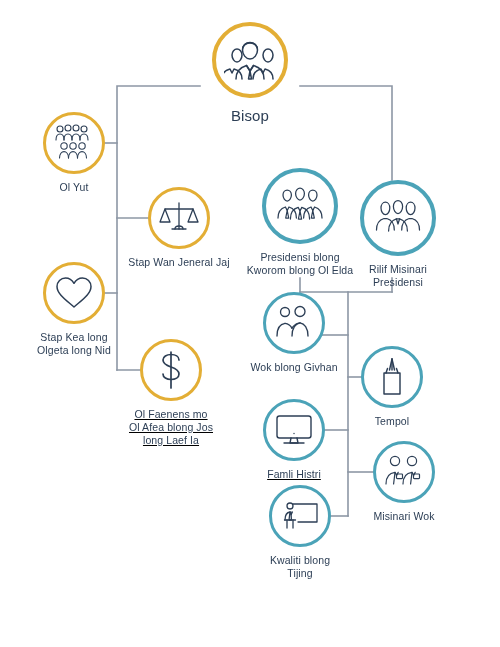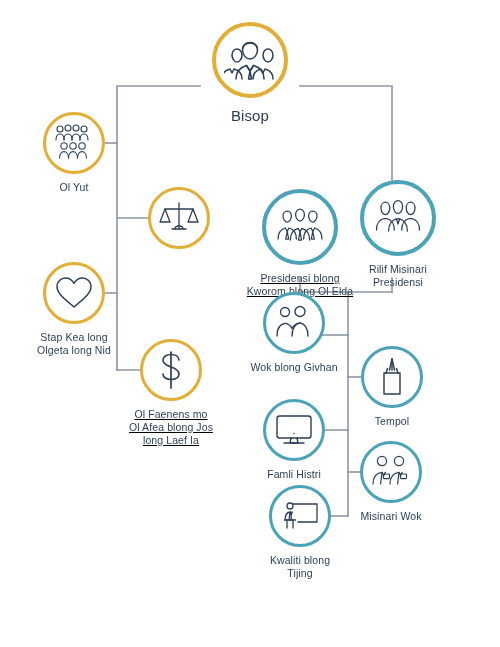--- a/index.html
+++ b/index.html
@@ -154,20 +154,21 @@
         <g fill="none" stroke="#2c3e55" stroke-width="1.3" stroke-linecap="round" stroke-linejoin="round">
           <path d="M20 4v26"></path>
           <path d="M6 10h28"></path>
           <path d="M6 10 1 23h10L6 10z"></path>
           <path d="M34 10 29 23h10l-5-13z"></path>
           <path d="M13 30h14"></path>
           <path d="M16 30c0-2 1.6-3 4-3s4 1 4 3"></path>
         </g>
       </svg>
     </div>
+    <div class="label">Stap Wan Jeneral Jaj</div>
   </div>
 
   <div class="node gold" style="left:74px; top:262px;">
     <div class="circle">
       <svg width="40" height="36" viewBox="0 0 40 36">
         <path d="M20 32C12 25 3 19 3 11.5 3 6.8 6.8 3 11.5 3c3.6 0 6.7 2.2 8.5 5.3C21.8 5.2 24.9 3 28.5 3 33.2 3 37 6.8 37 11.5 37 19 28 25 20 32z" fill="none" stroke="#2c3e55" stroke-width="1.5" stroke-linejoin="round"></path>
       </svg>
     </div>
     <div class="label">Stap Kea long
 Olgeta long Nid</div>
@@ -180,21 +181,21 @@
           <path d="M15 2v36"></path>
           <path d="M23 10c0-3.5-3.6-5.5-8-5.5S7 6.5 7 10s3.6 5.5 8 7c4.4 1.5 8 3.5 8 7s-3.6 5.5-8 5.5S7 27.5 7 24"></path>
         </g>
       </svg>
     </div>
     <div class="label">Ol Faenens mo
 Ol Afea blong Jos
 long Laef Ia</div>
   </div>
 
-  <div class="node teal big" style="left:300px; top:189px;text-decoration:underline;">
+  <div class="node teal big" style="left:300px; top:168px;">
     <div class="circle">
       <svg width="48" height="40" viewBox="0 0 48 40">
         <g fill="none" stroke="#2c3e55" stroke-width="1.25" stroke-linecap="round" stroke-linejoin="round">
           <path d="M7 9c0-3 2-5 4.2-5S15.4 6 15.4 9s-2 6-4.2 6S7 12 7 9z"></path>
           <path d="M2 32c0-7 4-10 7.4-11l1.8 3.5 1.8-3.5c3.4 1 7.4 4 7.4 11"></path>
           <path d="M11.2 24.5 9.7 32h3l-1.5-7.5z"></path>
           <path d="M32.6 9c0-3 2-5 4.2-5S41 6 41 9s-2 6-4.2 6-4.2-3-4.2-6z"></path>
           <path d="M27.6 32c0-7 4-10 7.4-11l1.8 3.5 1.8-3.5c3.4 1 7.4 4 7.4 11"></path>
           <path d="M36.8 24.5 35.3 32h3l-1.5-7.5z"></path>
           <path d="M19.6 7.5c0-3.2 2.2-5.4 4.4-5.4s4.4 2.2 4.4 5.4-2.2 6.6-4.4 6.6-4.4-3.4-4.4-6.6z"></path>
@@ -250,35 +251,35 @@
           <path d="M16 2v11"></path>
           <path d="M11.5 11.5 10 16"></path>
           <path d="M20.5 11.5 22 16"></path>
           <path d="M8 16h16v21H8V16z"></path>
         </g>
       </svg>
     </div>
     <div class="label">Tempol</div>
   </div>
 
-  <div class="node teal" style="left:294px; top:399px;">
+  <div class="node teal" style="left:294px; top:399px;text-decoration:underline;">
     <div class="circle">
       <svg width="42" height="36" viewBox="0 0 42 36">
         <g fill="none" stroke="#2c3e55" stroke-width="1.4" stroke-linecap="round" stroke-linejoin="round">
           <rect x="4" y="4" width="34" height="22" rx="2.5"></rect>
           <path d="M18 26l-1 5h8l-1-5"></path>
           <path d="M11 31h20"></path>
           <path d="M21 21.5h.01"></path>
         </g>
       </svg>
     </div>
     <div class="label">Famli Histri</div>
   </div>
 
-  <div class="node teal" style="left:391px; top:441px;">
+  <div class="node teal" style="left:404px; top:441px;">
     <div class="circle">
       <svg width="42" height="36" viewBox="0 0 42 36">
         <g fill="none" stroke="#2c3e55" stroke-width="1.2" stroke-linecap="round" stroke-linejoin="round">
           <circle cx="12" cy="7" r="4.6"></circle>
           <path d="M3 30c0-7.5 4-11 9-11.6l1.6 3 1.6-3"></path>
           <path d="M12 18.4 10.6 30"></path>
           <rect x="13.5" y="20" width="6" height="4.6" rx="0.8"></rect>
           <circle cx="29" cy="7" r="4.6"></circle>
           <path d="M20 30c0-7.5 4-11 9-11.6l1.6 3 1.6-3"></path>
           <path d="M29 18.4 27.6 30"></path>

